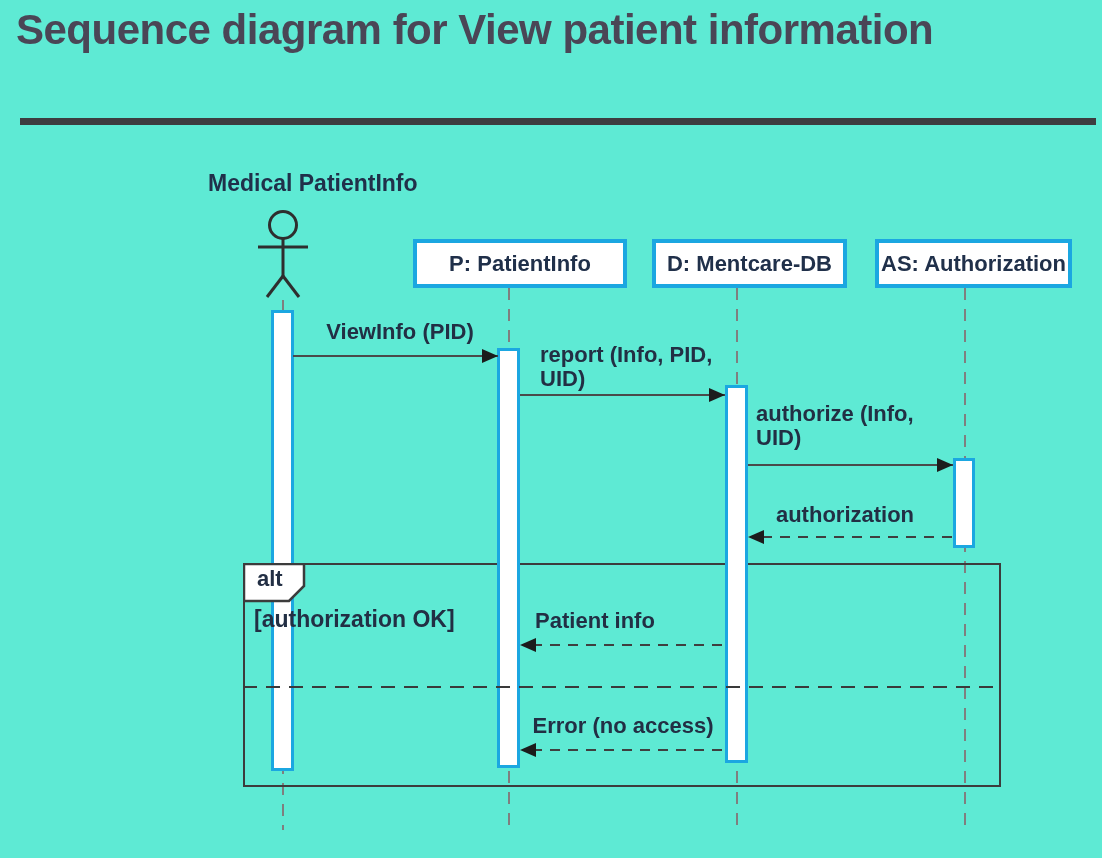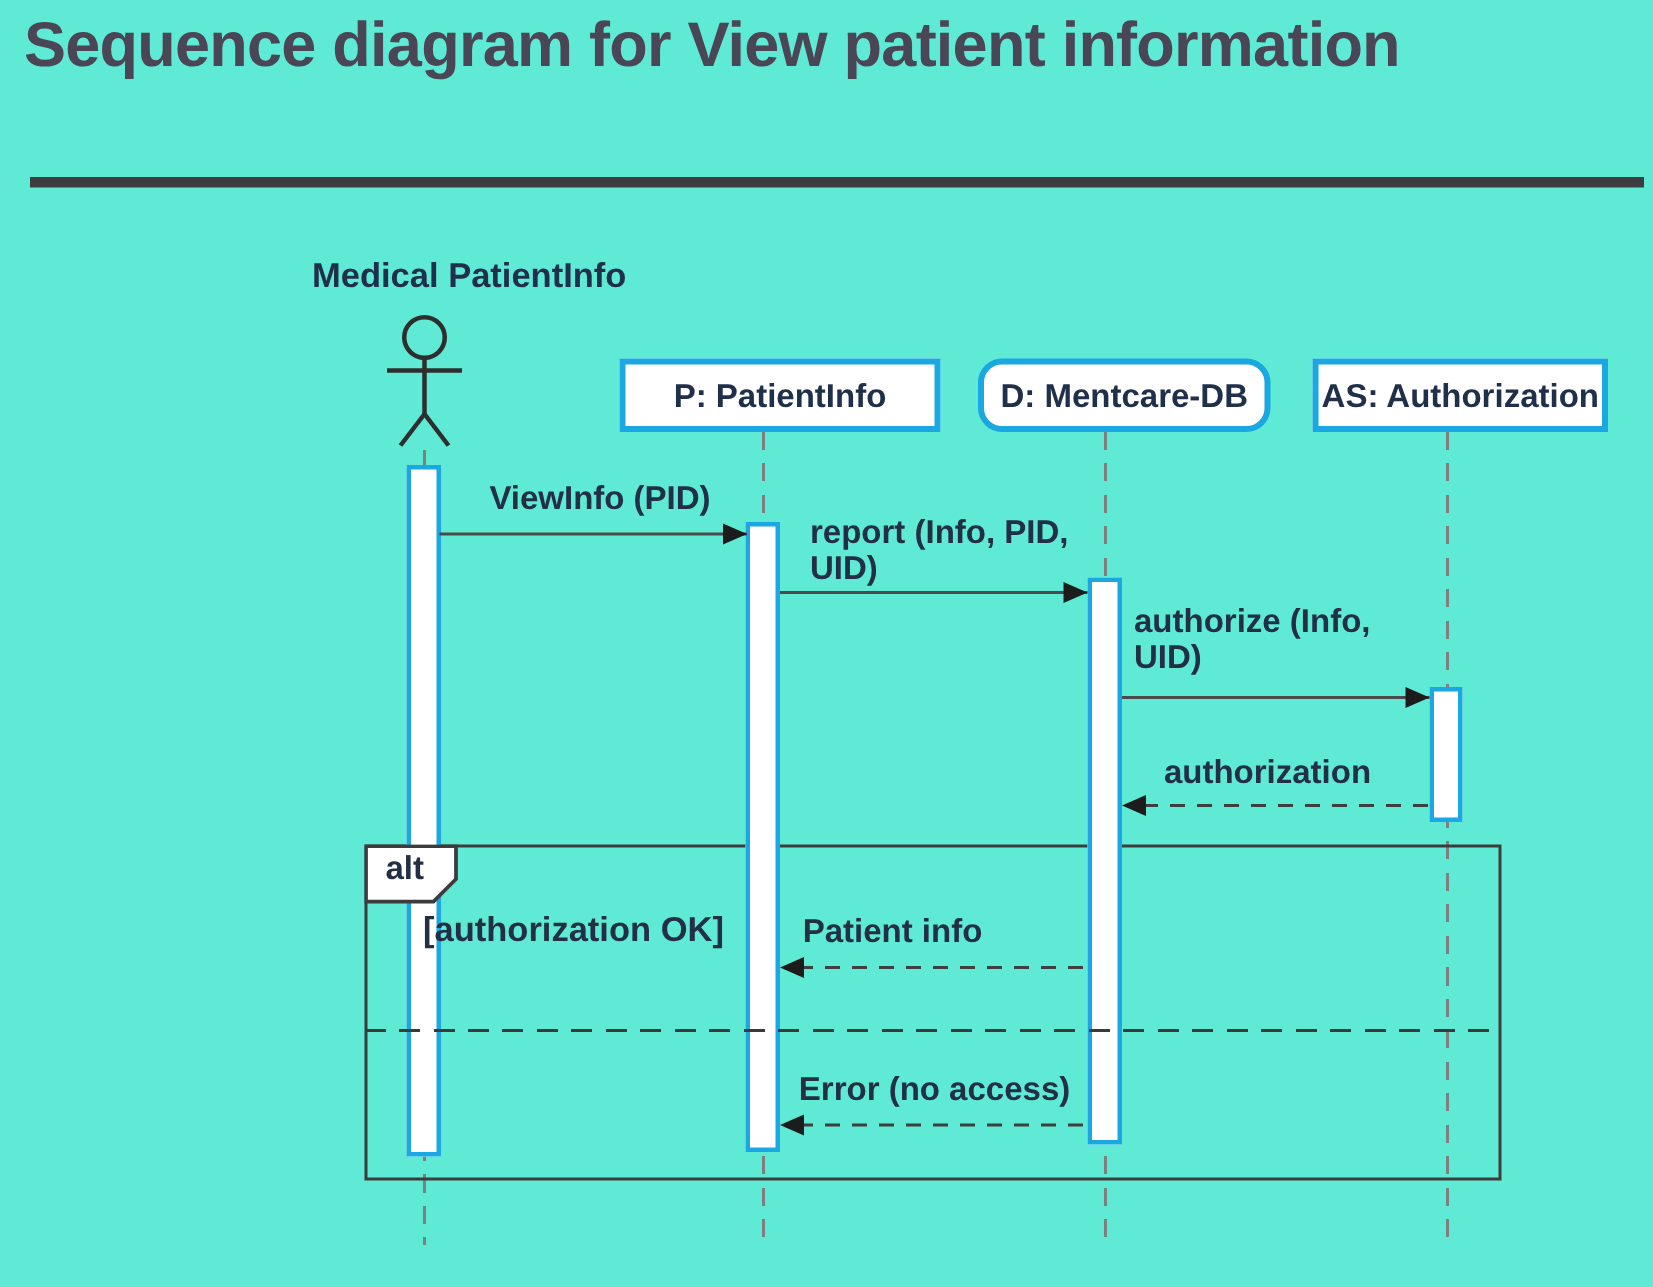--- a/index.html
+++ b/index.html
@@ -144,21 +144,21 @@
       <line x1="28" y1="30.5" x2="28" y2="68" stroke="#2e2e2e" stroke-width="3"></line>
       <line x1="3" y1="39" x2="53" y2="39" stroke="#2e2e2e" stroke-width="3"></line>
       <line x1="28" y1="68" x2="12" y2="89" stroke="#2e2e2e" stroke-width="3"></line>
       <line x1="28" y1="68" x2="44" y2="89" stroke="#2e2e2e" stroke-width="3"></line>
     </svg>
   </div>
 
   <div class="head-box" style="left:413px; top:239px; width:214px;">
     <span>P: PatientInfo</span>
   </div>
-  <div class="head-box" style="left:652px; top:239px; width:195px;border-radius:16px;">
+  <div class="head-box" style="left:652px; top:239px; width:195px;">
     <span>D: Mentcare-DB</span>
   </div>
   <div class="head-box" style="left:875px; top:239px; width:197px;">
     <span>AS: Authorization</span>
   </div>
 
   <div class="act-bar" style="left:271px; top:310px; height:461px;"></div>
   <div class="act-bar" style="left:497px; top:348px; height:420px;"></div>
   <div class="act-bar" style="left:725px; top:385px; height:378px;"></div>
   <div class="act-bar" style="left:953px; top:458px; width:22px; height:90px;"></div>
@@ -181,21 +181,21 @@
   <div class="dashed-line" style="left:762px; top:536px; width:191px;"></div>
   <div class="arrow-l" style="left:748px; top:530px;"></div>
 
   <div class="alt-frame"></div>
   <div class="alt-pentagon">
     <svg width="63" height="40" viewBox="0 0 63 40" xmlns="http://www.w3.org/2000/svg">
       <path d="M1 1 H61 V23 L46 38 H1 Z" fill="#ffffff" stroke="#3c3c3c" stroke-width="2.5"></path>
     </svg>
   </div>
   <div class="alt-operator">alt</div>
-  <div class="guard-label" style="left:254px; top:606px;margin-left:28px;">[authorization OK]</div>
+  <div class="guard-label" style="left:254px; top:606px;">[authorization OK]</div>
   <div class="alt-divider"></div>
 
   <div class="msg-label center" style="left:520px; top:609px; width:150px;">Patient info</div>
   <div class="dashed-line" style="left:532px; top:644px; width:194px;"></div>
   <div class="arrow-l" style="left:520px; top:638px;"></div>
 
   <div class="msg-label center" style="left:520px; top:714px; width:206px;">Error (no access)</div>
   <div class="dashed-line" style="left:532px; top:749px; width:194px;"></div>
   <div class="arrow-l" style="left:520px; top:743px;"></div>
 

